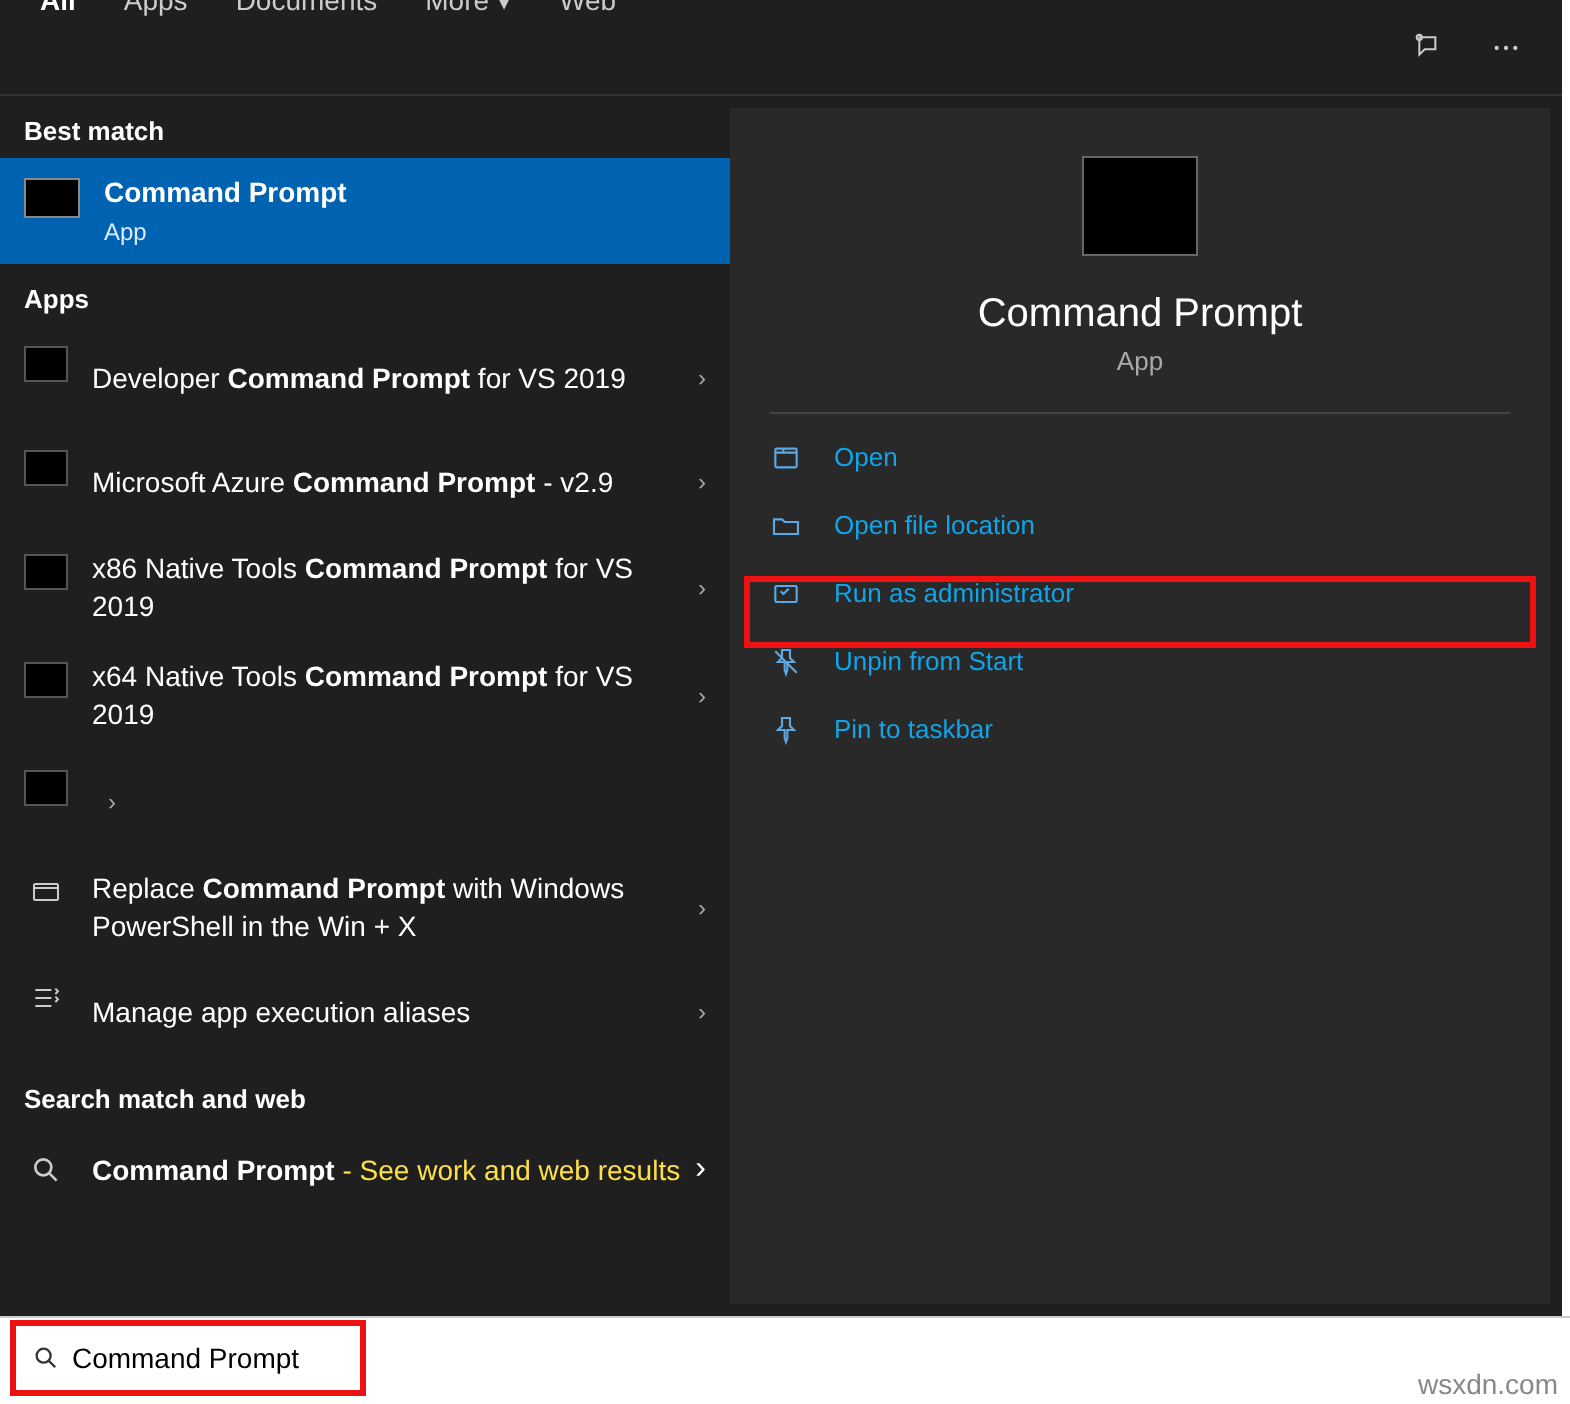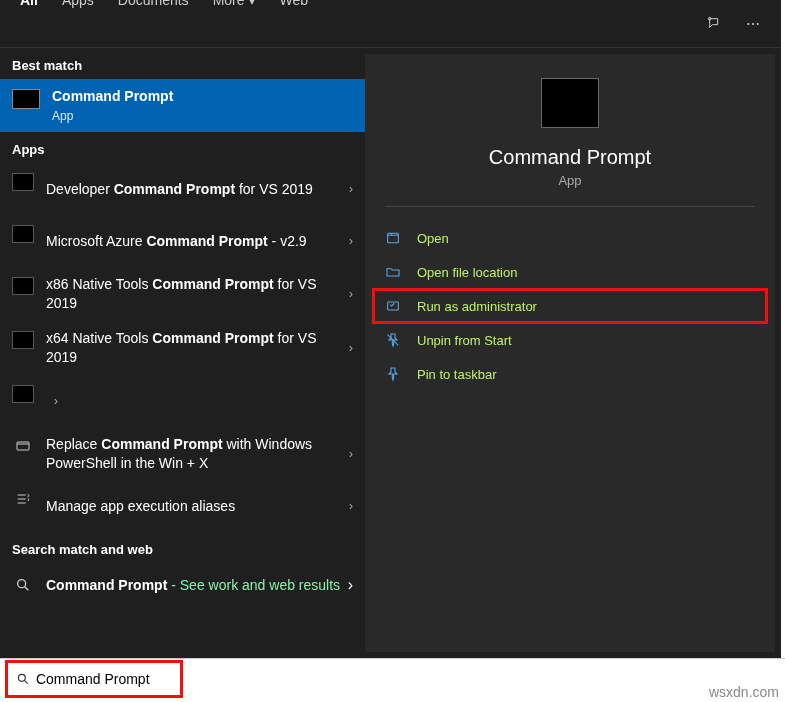--- a/index.html
+++ b/index.html
@@ -21,29 +21,29 @@
   .result-row .thumb.wide { width: 28px; height: 20px; border: 1px solid #888; }
   .result-row .thumb.setting { background: none; border: none; color: #0ea5e9; display:flex; align-items:center; justify-content:center; }
   .result-row .txt { flex: 1; font-size: 14px; line-height: 1.35; }
   .result-row .sub { font-size: 12px; color: #ccc; margin-top: 2px; }
   .result-row.best .sub { color: #dbeafe; }
   .result-row .chev-r { color: #aaa; font-size: 12px; margin-left: 8px; }
   .result-row b { font-weight: 600; }
   .swww-row { display:flex; align-items:center; padding: 8px 12px; cursor:pointer; min-height:44px; }
   .swww-row .mag { width:22px; margin-right:12px; color:#ccc; display:flex; justify-content:center; }
   .swww-row .txt { flex:1; font-size:14px; }
-  .swww-row .suffix { color:#86efac; }
+  .swww-row .suffix { color:#fde047; }
   .right-col { flex: 1; background: #292929; margin: 6px 6px 6px 0; display: flex; flex-direction: column; align-items: stretch; }
   .preview-top { display: flex; flex-direction: column; align-items: center; padding: 24px 0 18px; }
   .preview-thumb { width: 58px; height: 50px; background: #000; border: 1px solid #666; }
   .preview-title { font-size: 20px; margin-top: 18px; font-weight: 400; }
   .preview-sub { font-size: 13px; color: #aaa; margin-top: 4px; }
   .divider { height: 1px; background: #444; margin: 0 20px 10px; }
   .action-list { padding: 4px 8px; }
-  .action { display: flex; align-items: center; height: 34px; padding: 0 10px; font-size: 13px; color: #bef264; cursor: pointer; }
+  .action { display: flex; height: 34px; padding: 0 10px; font-size: 13px; color: #0ea5e9; cursor: pointer; }
   .action .aicon { width: 20px; margin-right: 14px; color: #5aa9e6; display:flex; justify-content:center; }
   .action.hl { outline: 3px solid #e11; outline-offset: -2px; }
   .search-box-row { position: absolute; left: 0; top: 658px; width: 785px; height: 41px; background: #fff; display: flex; align-items: center; border-top: 1px solid #ccc; }
   .search-box { display: flex; align-items: center; height: 32px; margin-left: 8px; padding: 0 8px; width: 172px; outline: 3px solid #e11; }
   .search-box input { border: none; outline: none; font-size: 14px; width: 100%; }
   .watermark { position:absolute; right:6px; bottom:2px; font-size:14px; color:#888; }
   svg { width: 16px; height: 16px; }
 </style>
 </head>
 <body>

